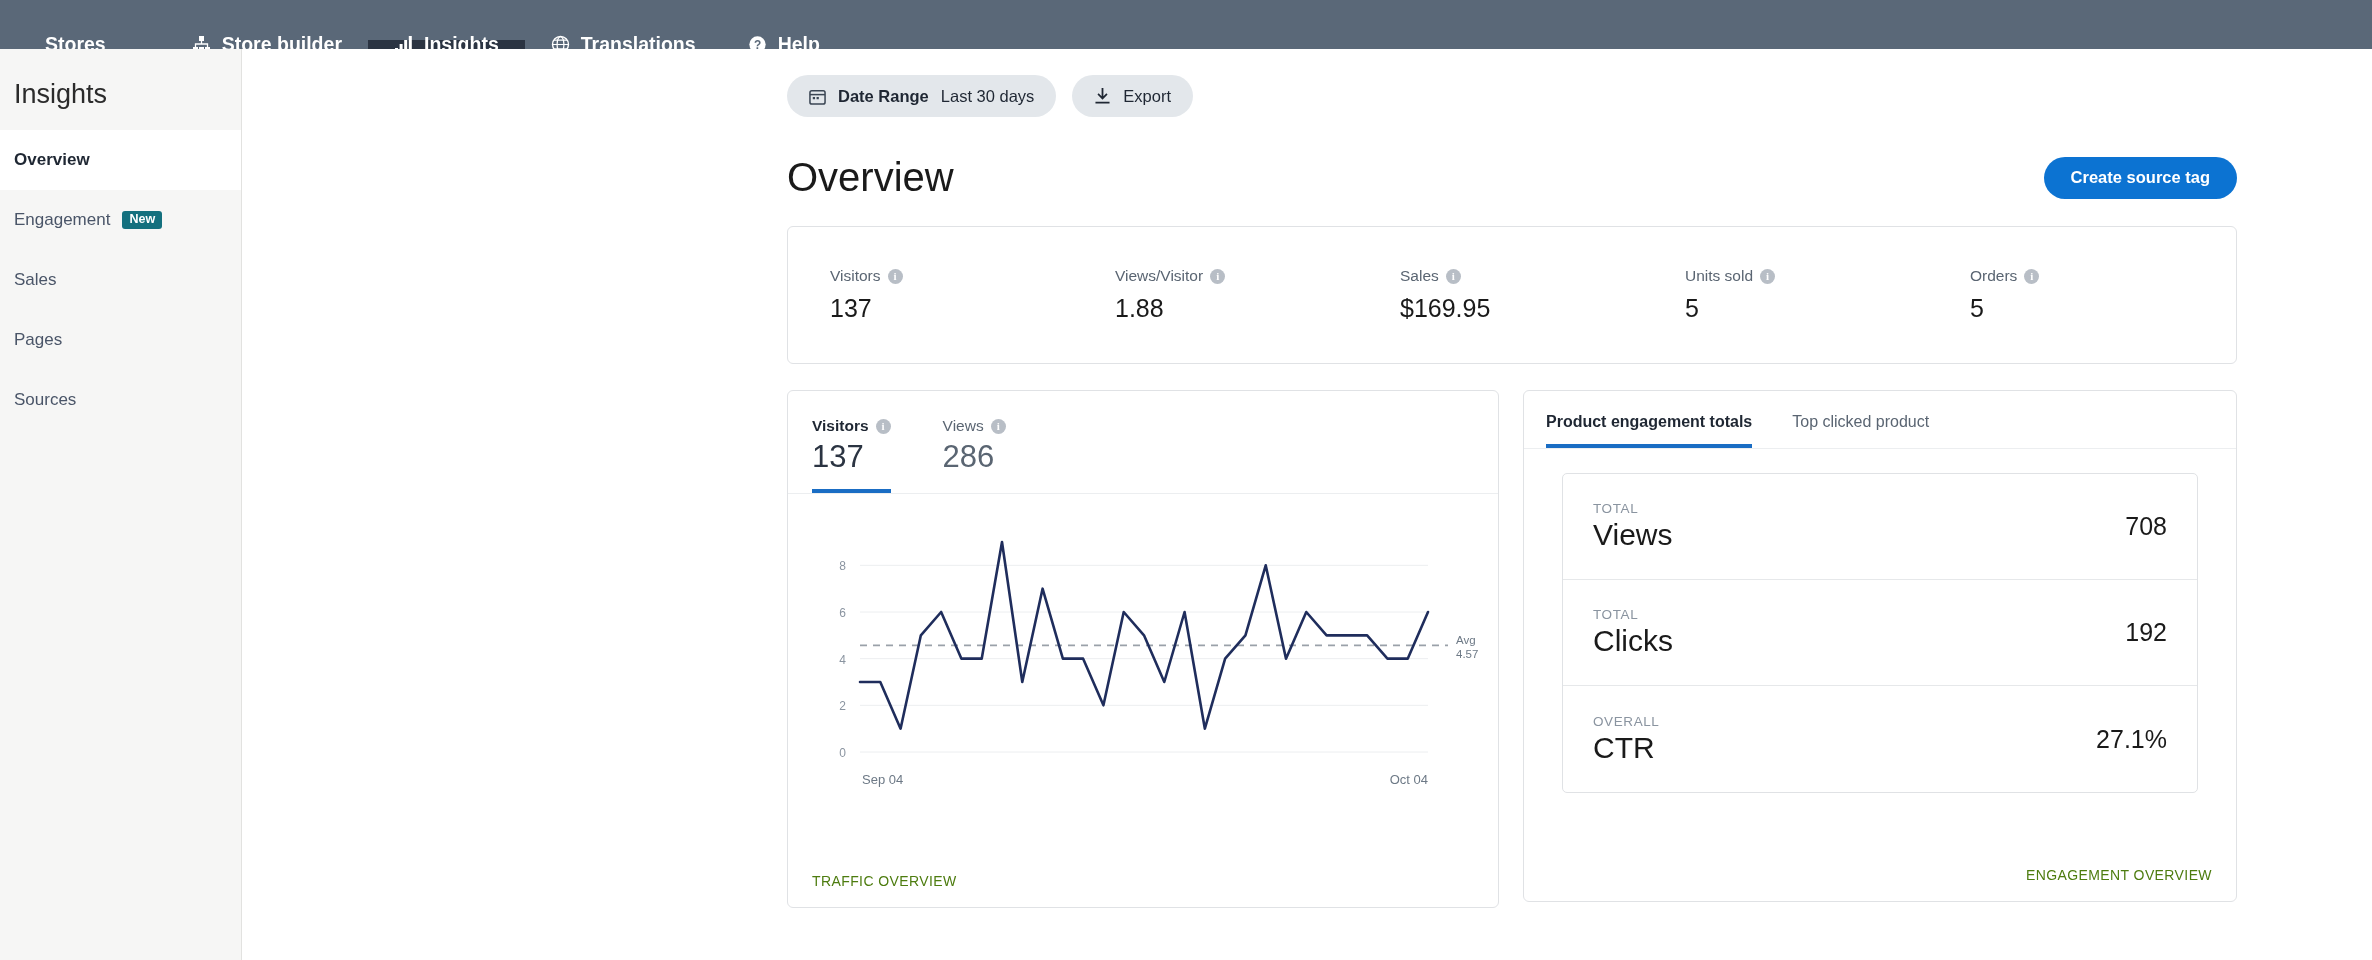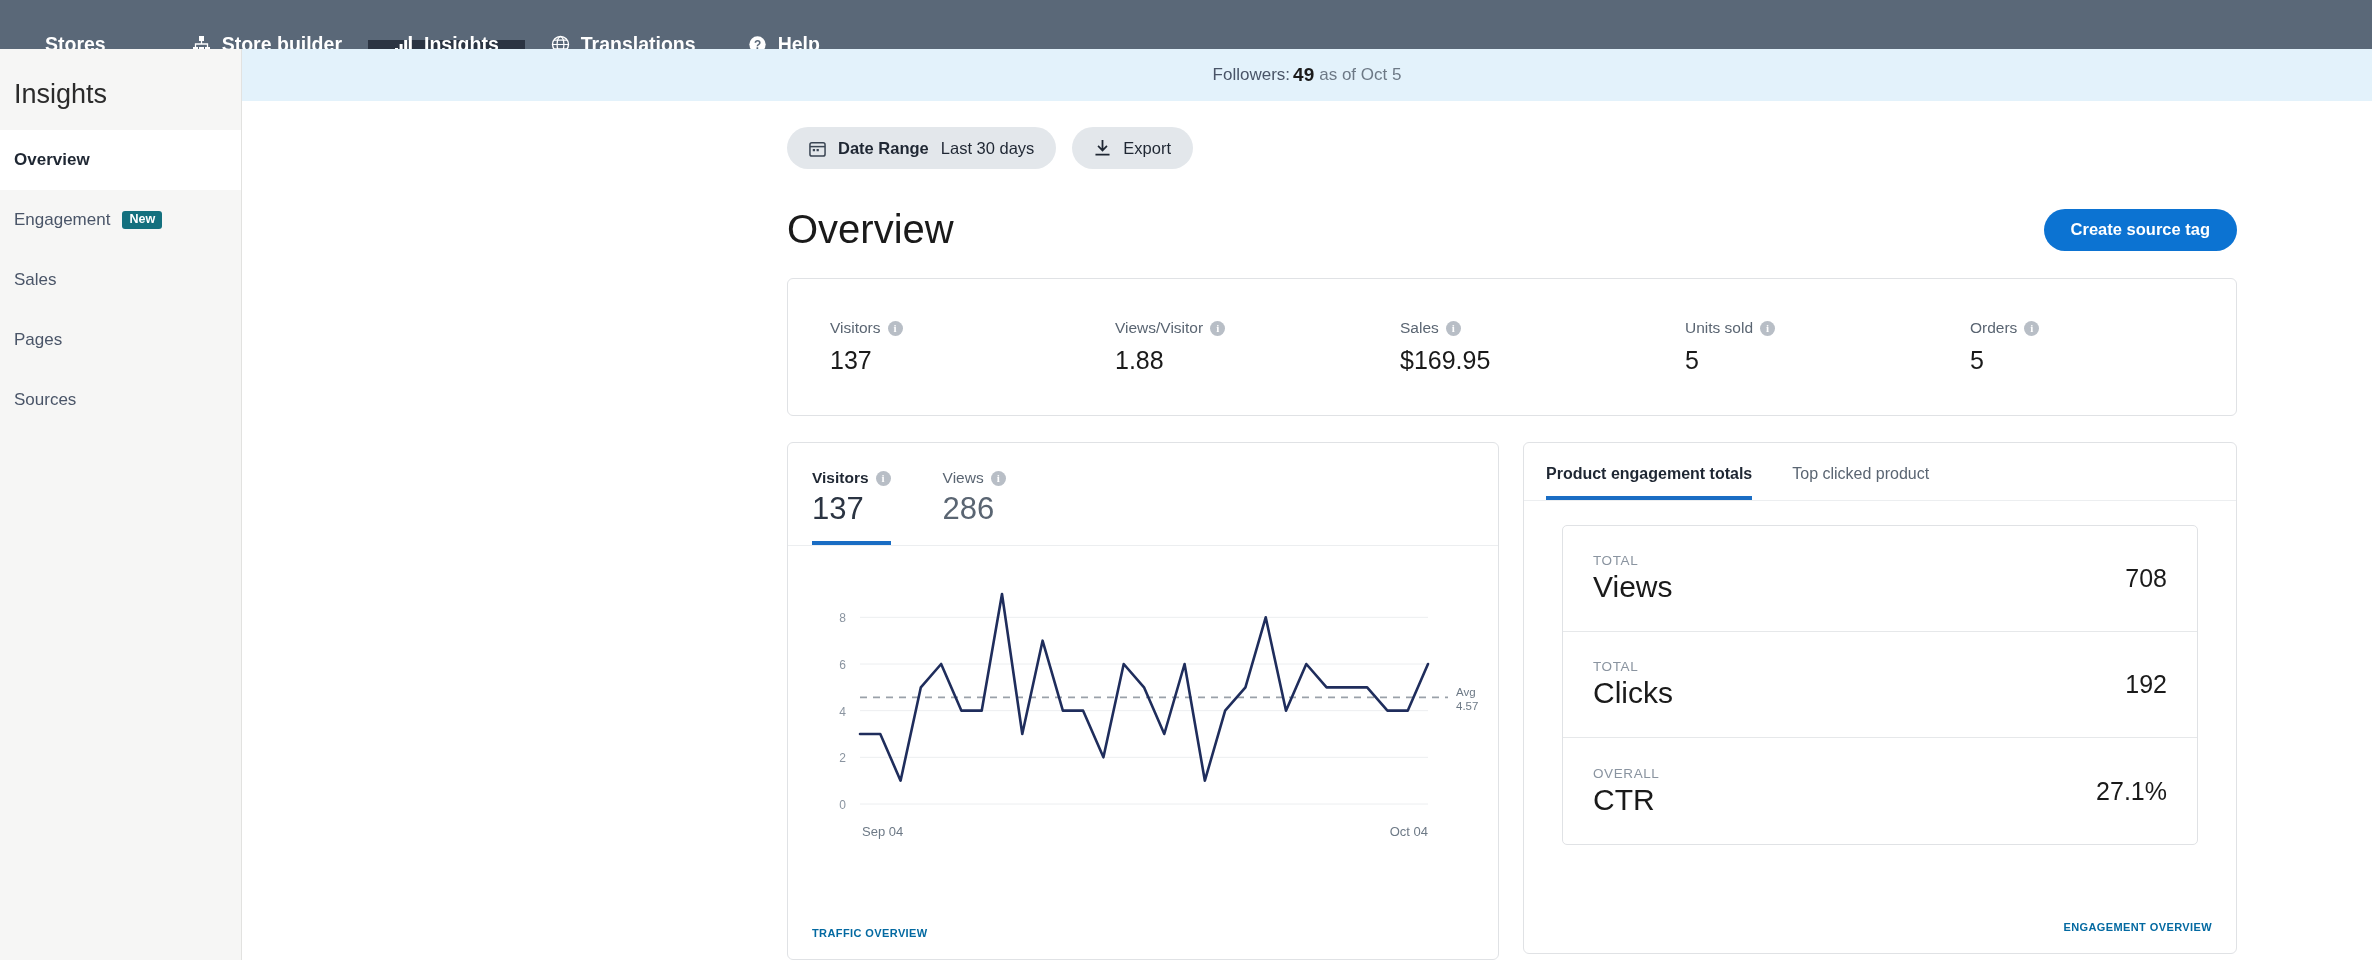--- a/index.html
+++ b/index.html
@@ -191,23 +191,23 @@
 
   .chart-area { flex: 1; position: relative; padding: 30px 0 0 0; }
   .panel-footer {
     height: 52px;
     display: flex;
     align-items: center;
     padding: 0 24px;
   }
   .panel-footer.right-al { justify-content: flex-end; }
   .link-cta {
-    color: #0369a1;
-    font-size: 11px;
-    font-weight: bold;
+    color: #4d7c0f;
+    font-size: 14px;
+    font-weight: normal;
     letter-spacing: 0.4px;
     text-decoration: none;
     cursor: pointer;
   }
 
   
   .eng-tabs {
     display: flex;
     gap: 40px;
     padding: 22px 0 0 22px;
@@ -309,25 +309,20 @@
     <div class="side-item">
       <span>Pages</span>
     </div>
     <div class="side-item">
       <span>Sources</span>
     </div>
   </div>
 
   <div class="main">
 
-    <div class="followers-banner">
-      <span>Followers:</span>
-      <b>49</b>
-      <span class="followers-muted">as of Oct 5</span>
-    </div>
 
     <div class="content">
       <div class="content-inner">
 
         <div class="toolbar">
           <button class="pill">
             <span class="nav-icon">
               <svg width="17" height="17" viewBox="0 0 18 18">
                   <rect x="1" y="3" width="16" height="14" rx="2" stroke="#3b4654" stroke-width="1.6" fill="none"></rect>
                   <path d="M1 7h16" stroke="#3b4654" stroke-width="1.6"></path>

